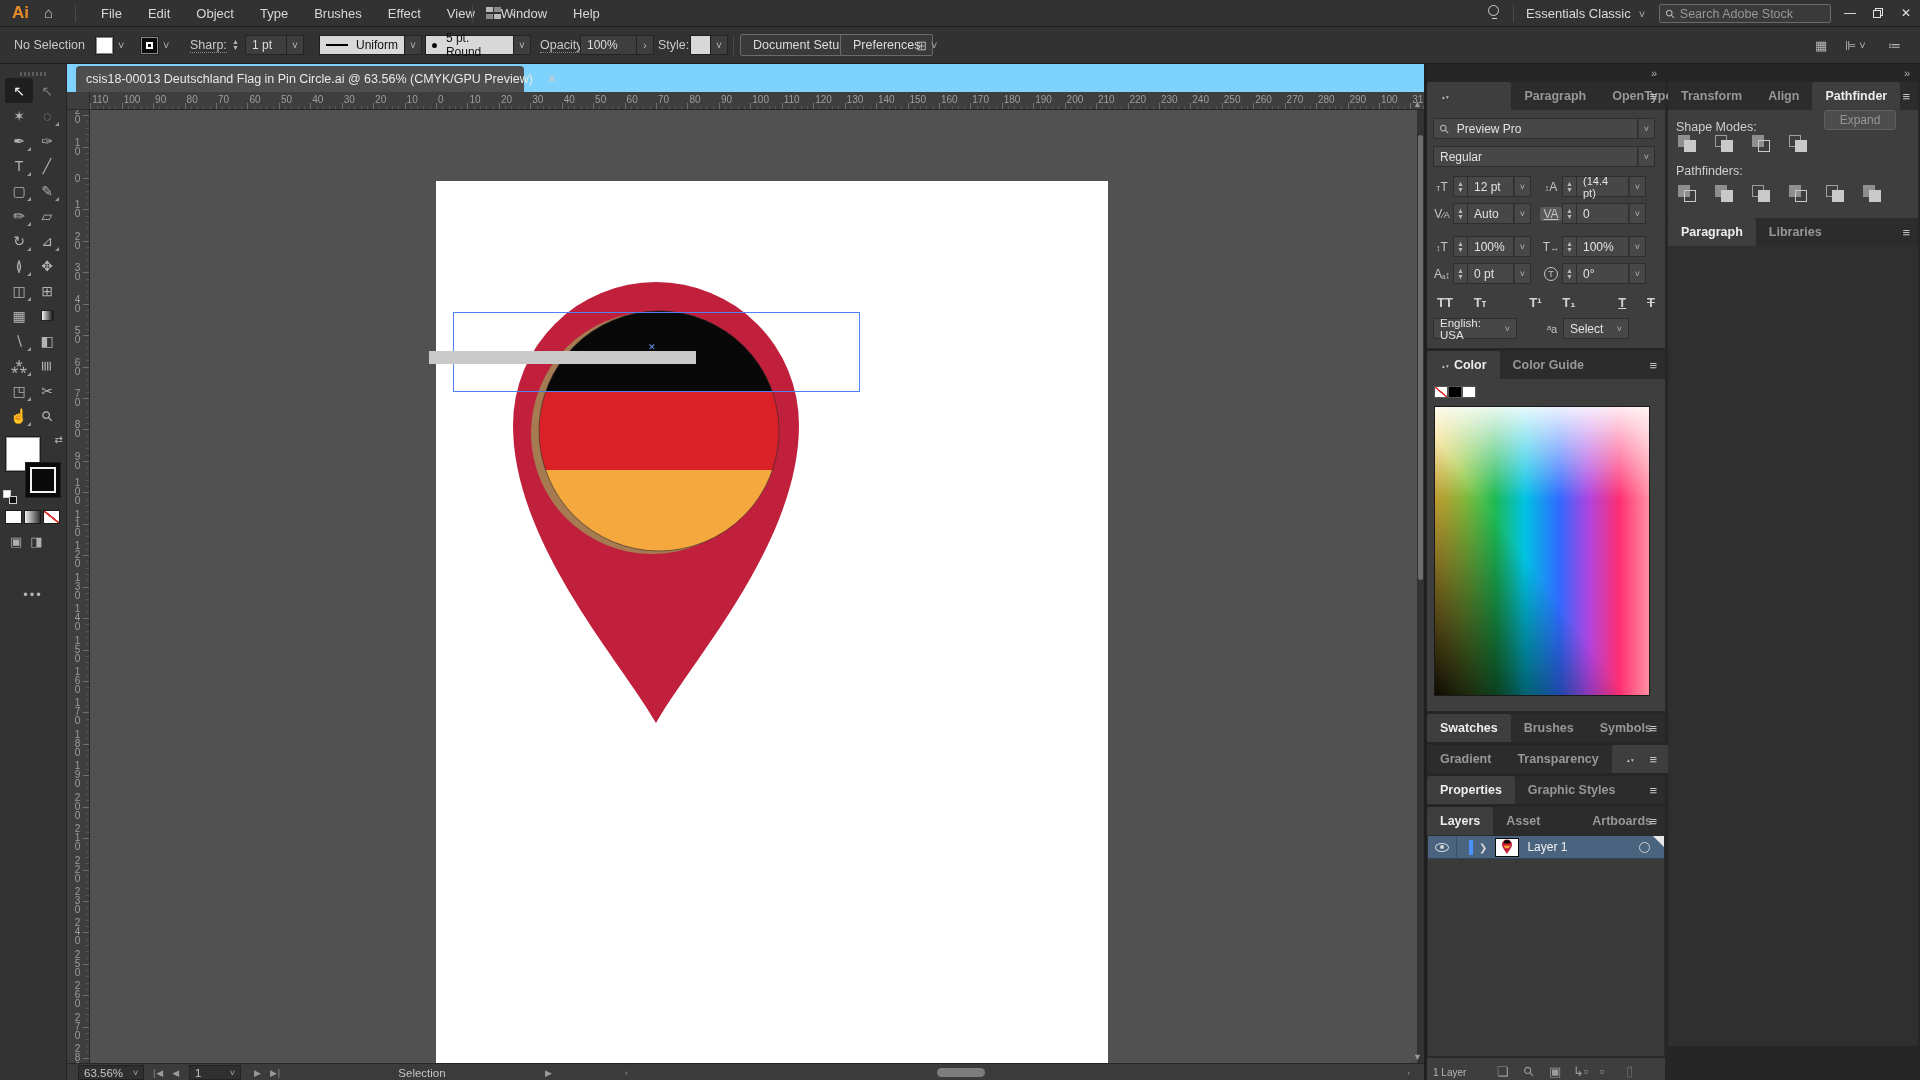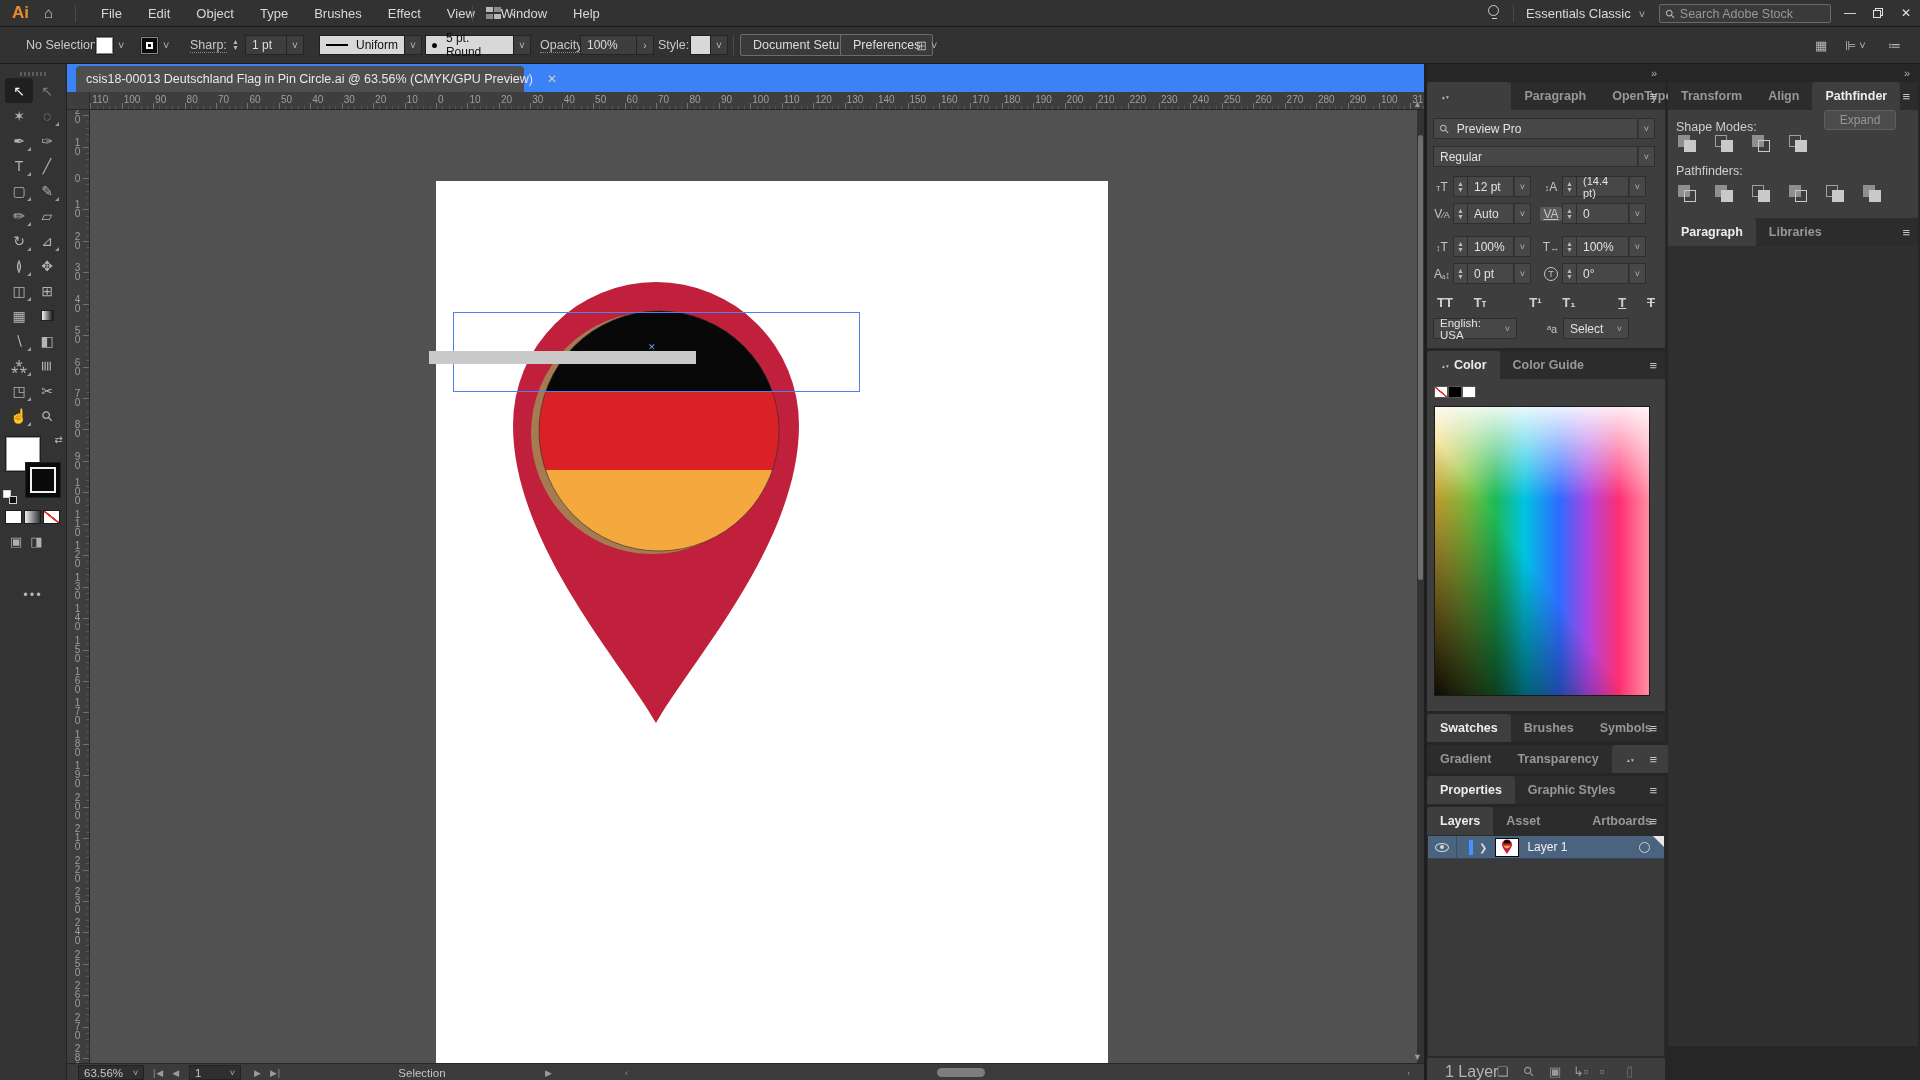--- a/index.html
+++ b/index.html
@@ -68,21 +68,21 @@
   .fs-mini i { position:absolute; width:8px; height:8px; border:1px solid #cfcfcf; }
   .fs-mini i:first-child { left:0; top:0; background:#fff; } .fs-mini i:last-child { right:-2px; bottom:-2px; background:#111; }
   .colorbtns { display:flex; gap:2px; width:56px; margin:8px auto 0 auto; }
   .colorbtn { width:17px; height:14px; border:1px solid #1c1c1c; }
   .colorbtn.white { background:#fff; }
   .colorbtn.grad { background:linear-gradient(to right,#eee,#333); }
   .colorbtn.none { background:linear-gradient(to top right,#fff 44%,#e03030 46%,#e03030 54%,#fff 56%); }
   .modebtns { display:flex; gap:8px; width:46px; margin:10px auto 0 auto; color:#b0b0b0; font-size:13px; }
   .tb-dots { margin:38px auto 0 auto; width:30px; color:#b5b5b5; font-size:13px; text-align:center; letter-spacing:2px; }
   
-  .tabstrip { position:absolute; left:67px; top:64px; width:1357px; height:28px; background:#3b82f6;text-decoration:underline; }
+  .tabstrip { position:absolute; left:67px; top:64px; width:1357px; height:28px; background:#7dd3fc;text-decoration:underline; }
   .doctab { position:absolute; left:9px; top:2px; width:448px; height:26px; background:#4e4e4e; border-radius:4px 4px 0 0; display:flex; align-items:center; padding:0 10px; }
   .doctab .t { color:#e8e8e8; font-size:12.5px; white-space:nowrap; }
   .doctab .x { margin-left:14px; color:#cccccc; font-size:12px; }
   .ruler-corner { position:absolute; left:67px; top:92px; width:23px; height:18px; background:#3e3e3e; border-right:1px solid #2a2a2a; border-bottom:1px solid #2a2a2a; }
   .hruler { position:absolute; left:90px; top:92px; width:1334px; height:18px; background:#3e3e3e; border-bottom:1px solid #262626; overflow:hidden; }
   .hruler .lab { position:absolute; top:2px; font-size:10px; color:#9e9e9e; }
   .hruler .tick { position:absolute; bottom:0; width:1px; background:#707070; }
   .vruler { position:absolute; left:67px; top:110px; width:23px; height:953px; background:#3e3e3e; border-right:1px solid #262626; overflow:hidden; }
   .vruler .lab { position:absolute; left:5px; font-size:10px; color:#9e9e9e; writing-mode:vertical-rl; text-orientation:upright; letter-spacing:-2px; }
   .vruler .tick { position:absolute; right:0; height:1px; background:#707070; }
@@ -144,21 +144,21 @@
   .eye { position:relative; width:14px; height:9px; border:1.5px solid #d6d6d6; border-radius:50%; margin:0 7px; }
   .eye::after { content:""; position:absolute; left:3.5px; top:1.5px; width:4px; height:4px; border-radius:50%; background:#d6d6d6; }
   .lr-div { width:1px; height:23px; background:#3a5067; margin-right:12px; }
   .lr-bar { width:4px; height:15px; background:#4a90ff; margin-right:6px; }
   .lr-chev { color:#d6d6d6; font-size:10px; margin-right:8px; }
   .lr-thumb { width:24px; height:19px; background:#fff; border:1.5px solid #0a0a0a; display:flex; align-items:center; justify-content:center; margin-right:8px; }
   .lr-name { color:#f1f1f1; font-size:12px; flex:1; }
   .lr-target { width:11px; height:11px; border:1.5px solid #d0d0d0; border-radius:50%; margin-right:14px; }
   .lr-corner { position:absolute; right:0; top:0; border-top:11px solid #e8e8e8; border-left:11px solid transparent; }
   .layersfoot { height:29px; background:#3e3e3e; border-top:1px solid #2a2a2a; display:flex; align-items:center; position:relative; }
-  .lf-txt { color:#b5b5b5; font-size:16px; margin-left:18px; }
+  .lf-txt { color:#b5b5b5; font-size:10px; margin-left:6px; }
   .lf-ic { position:absolute; color:#9a9a9a; font-size:13px; top:6px; }
   
   .dim { color:#6a6a6a !important; }
   .noselect { user-select:none; }
 </style>
 </head>
 <body>
 
 <div class="app noselect">
 
@@ -201,21 +201,21 @@
           <span class="restore-ic">
             <i></i>
             <i></i>
           </span>
         </span>
       <span class="winbtn">✕</span>
     </div>
   </div>
 
   <div class="controlbar">
-    <div class="cb" style="left:26px">
+    <div class="cb" style="left:14px">
         <span class="cb-label">No Selection</span>
       </div>
     <div class="cb" style="left:96px">
         <span class="swatch-fill"></span>
       </div>
     <div class="cb" style="left:118px">
         <span class="chev">˅</span>
       </div>
     <div class="cb" style="left:141px">
         <span class="swatch-stroke">

